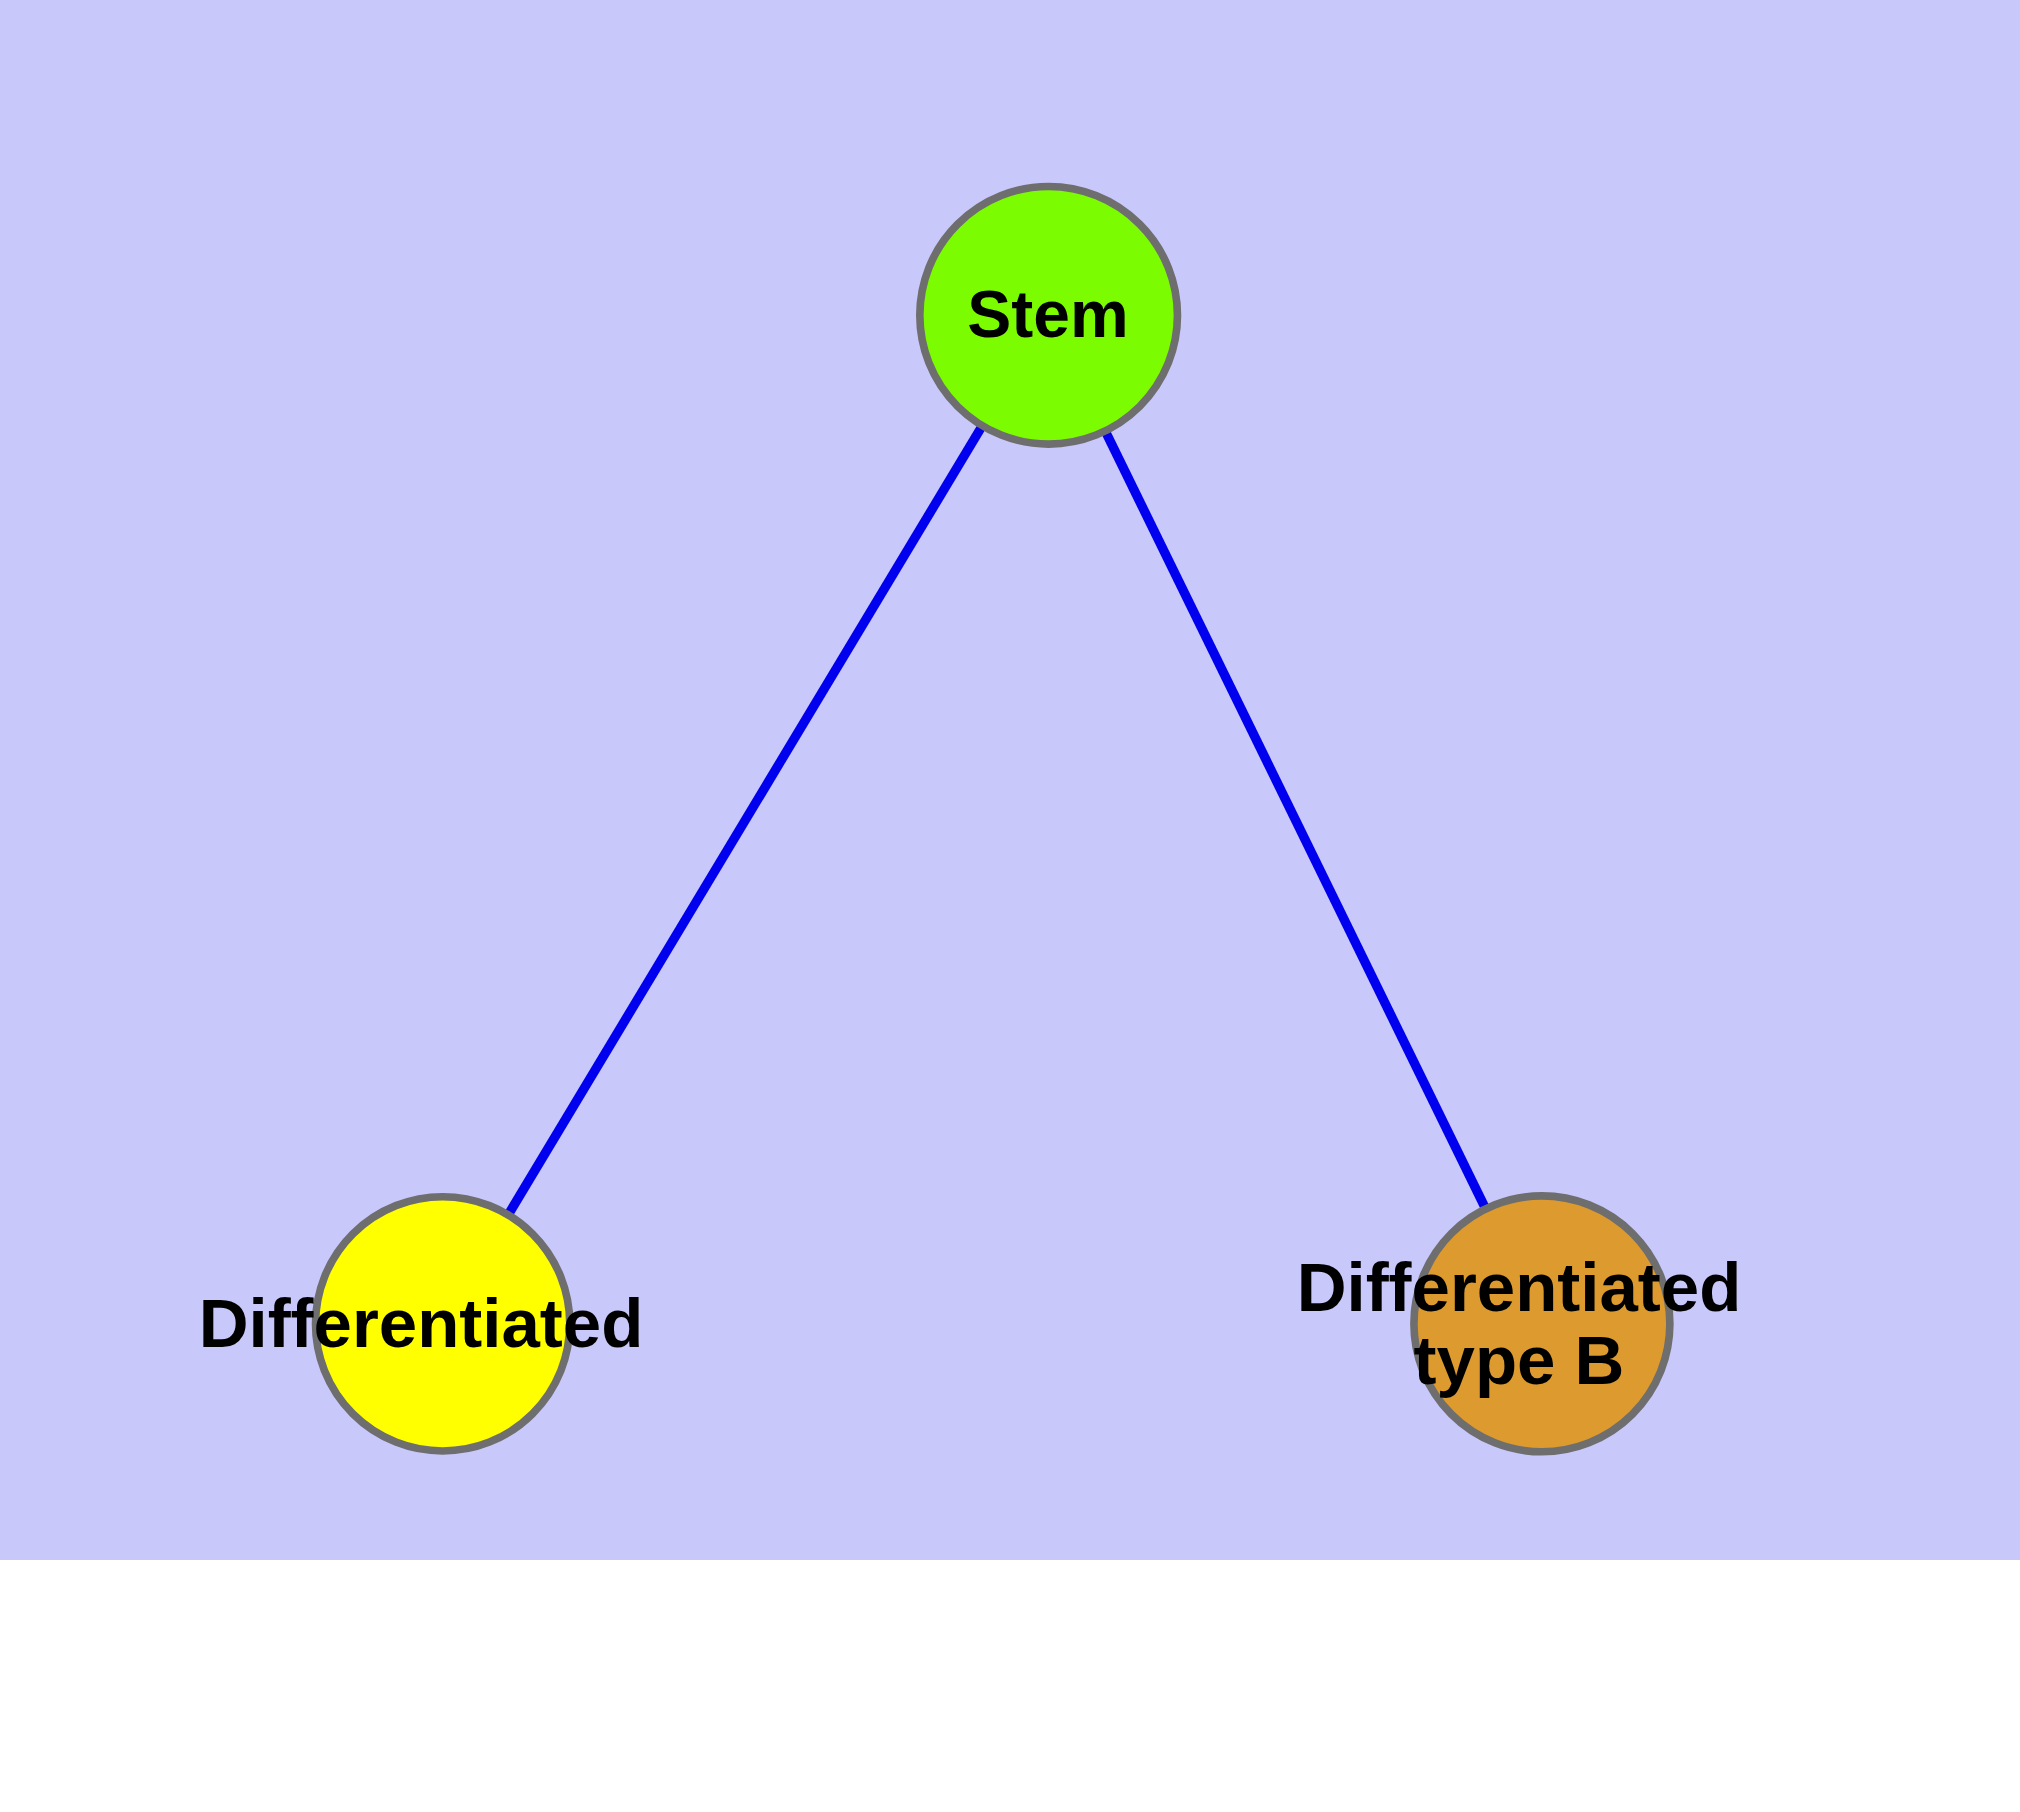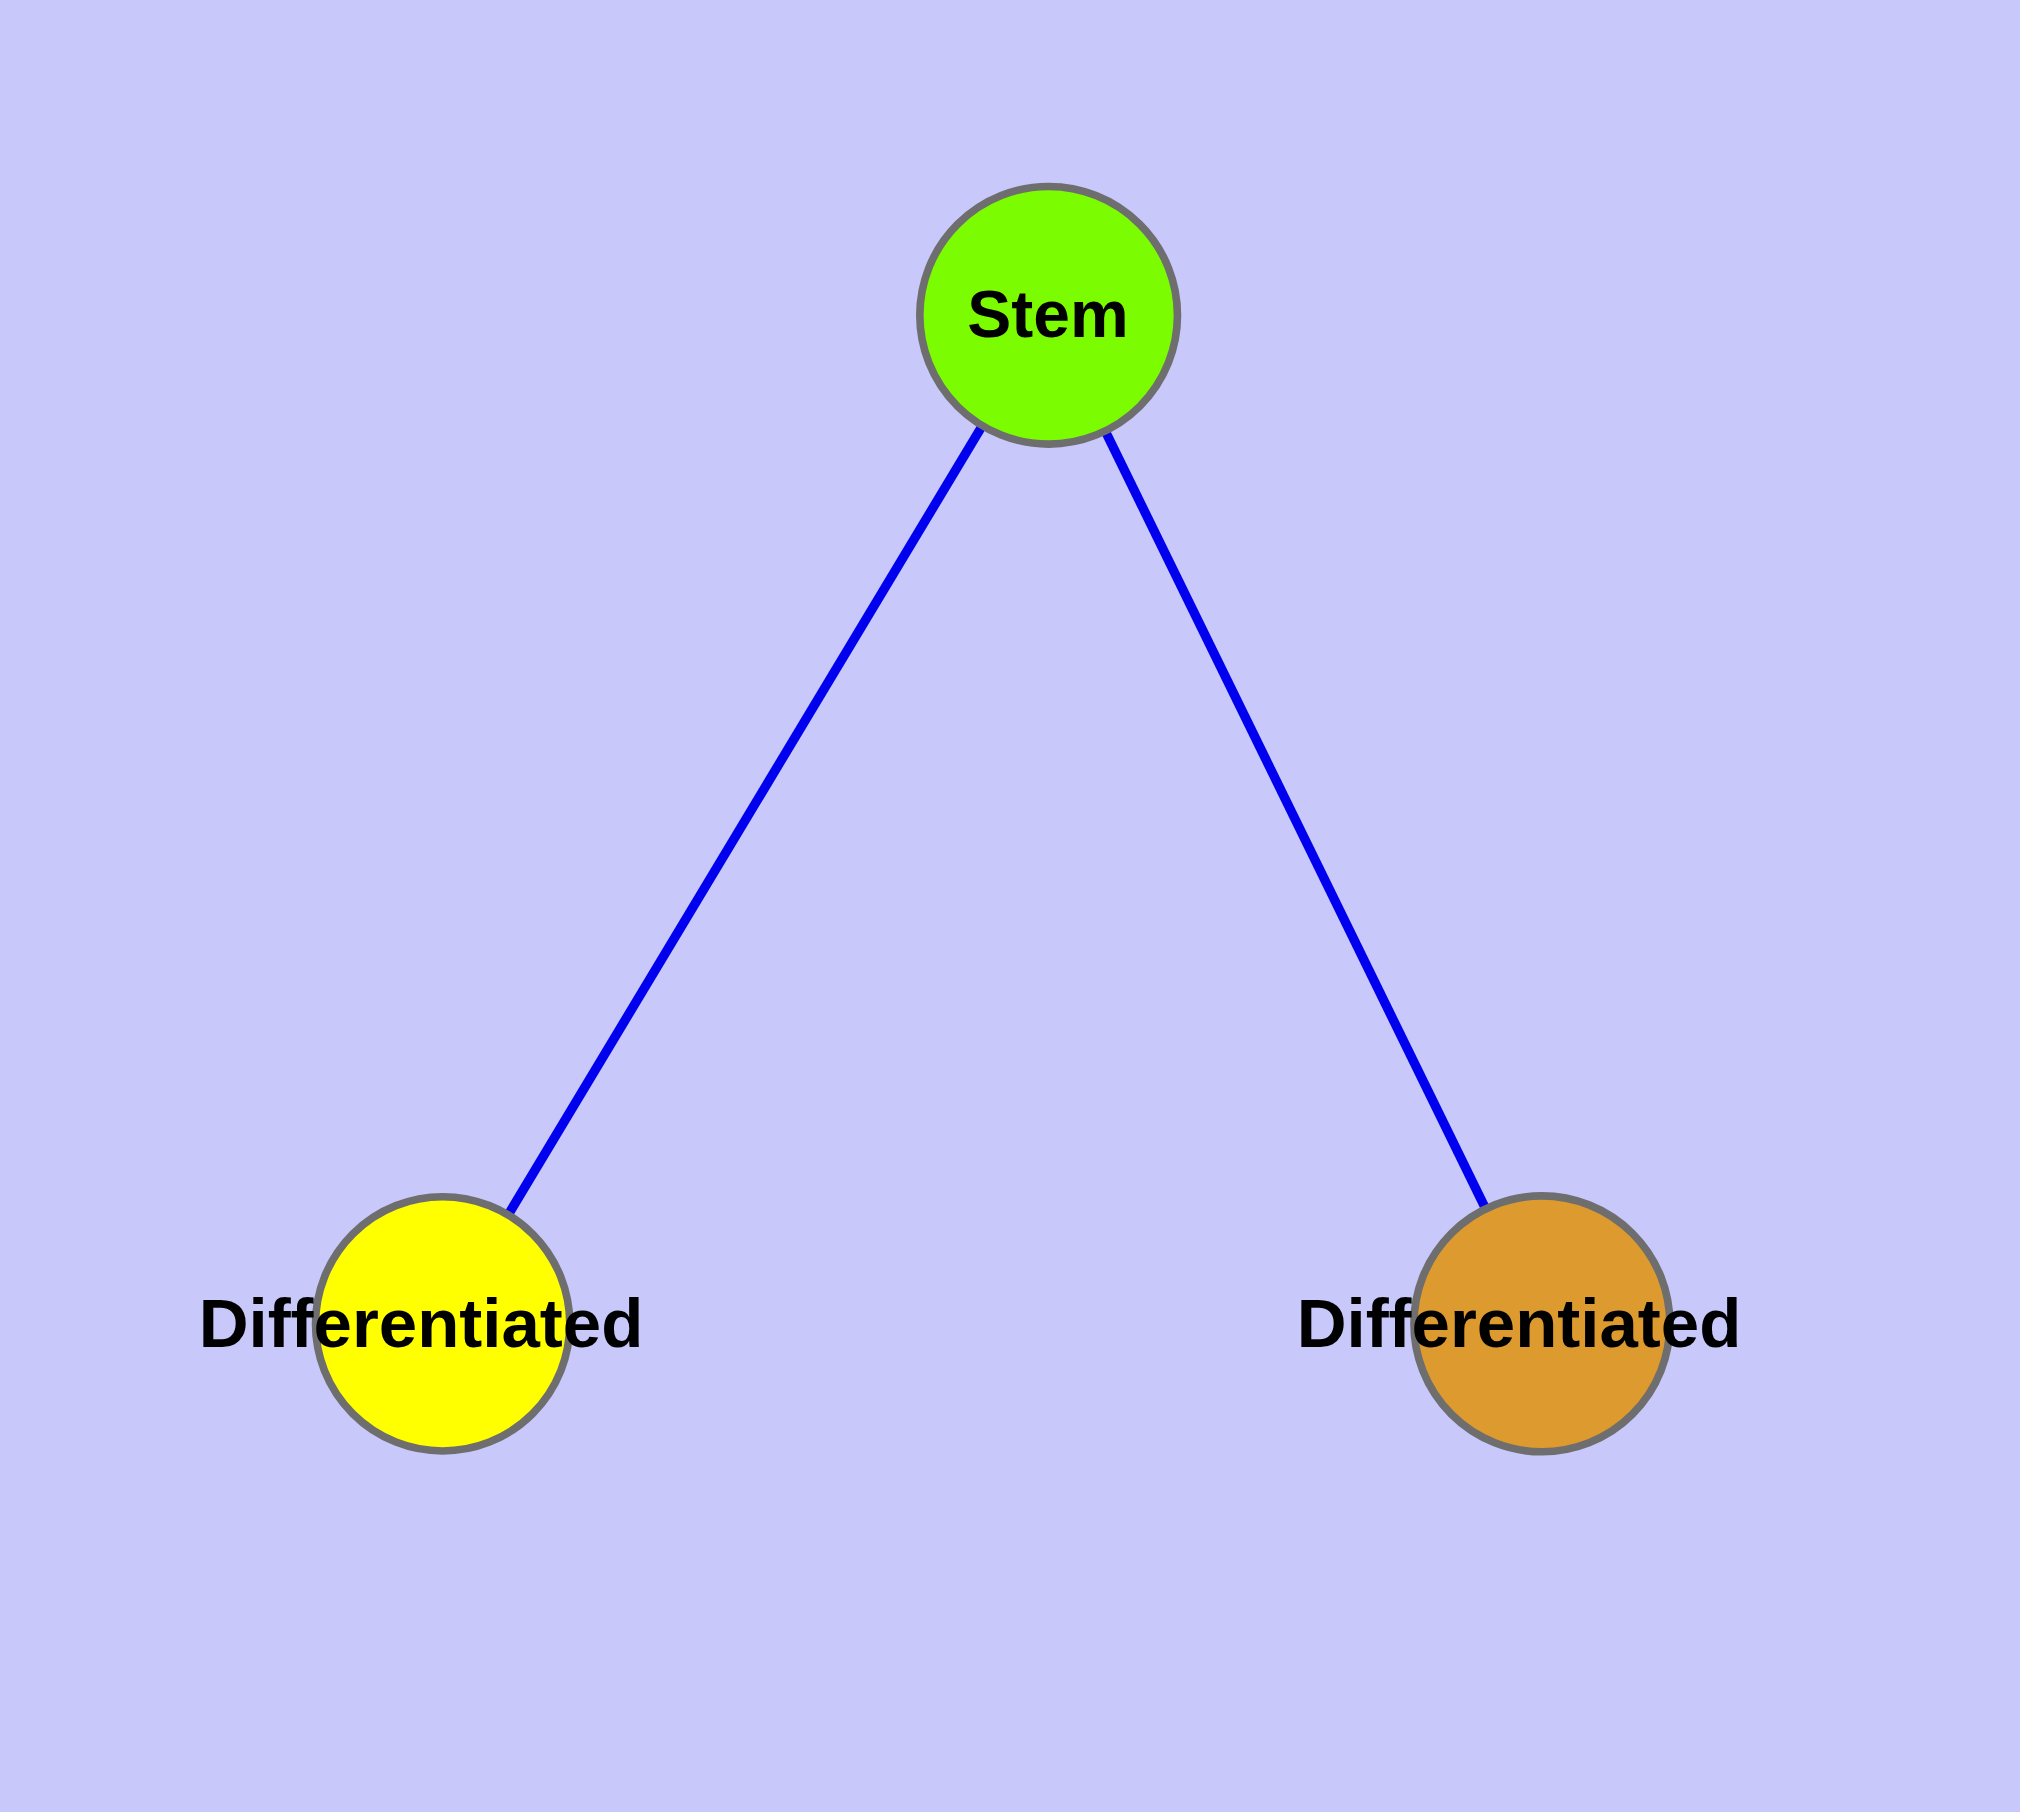--- a/index.html
+++ b/index.html
@@ -55,21 +55,21 @@
     font-size: 69px;
     left: 1519px;
     top: 1324px;
     transform: translate(-50%, -50%);
   }
   .label-line { display: block; }
 </style>
 </head>
 <body>
 
-<div id="canvas" style="width: 2021px; height: 1812px;">
+<div id="canvas" style="width: 2021px; height: 1560px;">
 
   <div id="bg-rect" style="background: rgb(200, 200, 251);"></div>
 
   <svg id="graph-svg" viewBox="0 0 2384 2138">
     <g id="edges-group">
       <line class="edge" x1="1237" y1="372" x2="522" y2="1562" stroke="#0000ee" stroke-width="11" stroke-linecap="butt"></line>
       <line class="edge" x1="1237" y1="372" x2="1819" y2="1562" stroke="#0000ee" stroke-width="11" stroke-linecap="butt"></line>
     </g>
     <g id="nodes-group">
       <circle class="node-circle" cx="1237" cy="372" r="152" fill="#7cfc00" stroke="#6e6e6e" stroke-width="9"></circle>
@@ -81,16 +81,17 @@
   <div class="node-label" id="label-stem" style="left: 1048px; top: 315px; font-size: 66px; color: rgb(0, 0, 0);">
     <span class="label-line">Stem</span>
   </div>
 
   <div class="node-label" id="label-diff-a" style="left: 421px; top: 1324px; font-size: 69px; color: rgb(0, 0, 0);">
     <span class="label-line">Differentiated</span>
   </div>
 
   <div class="node-label" id="label-diff-b" style="left: 1519px; top: 1324px; font-size: 69px; color: rgb(0, 0, 0);">
     <span class="label-line">Differentiated</span>
+    <span class="label-line">type B</span>
   </div>
 
 </div>
 
 
 </body></html>

